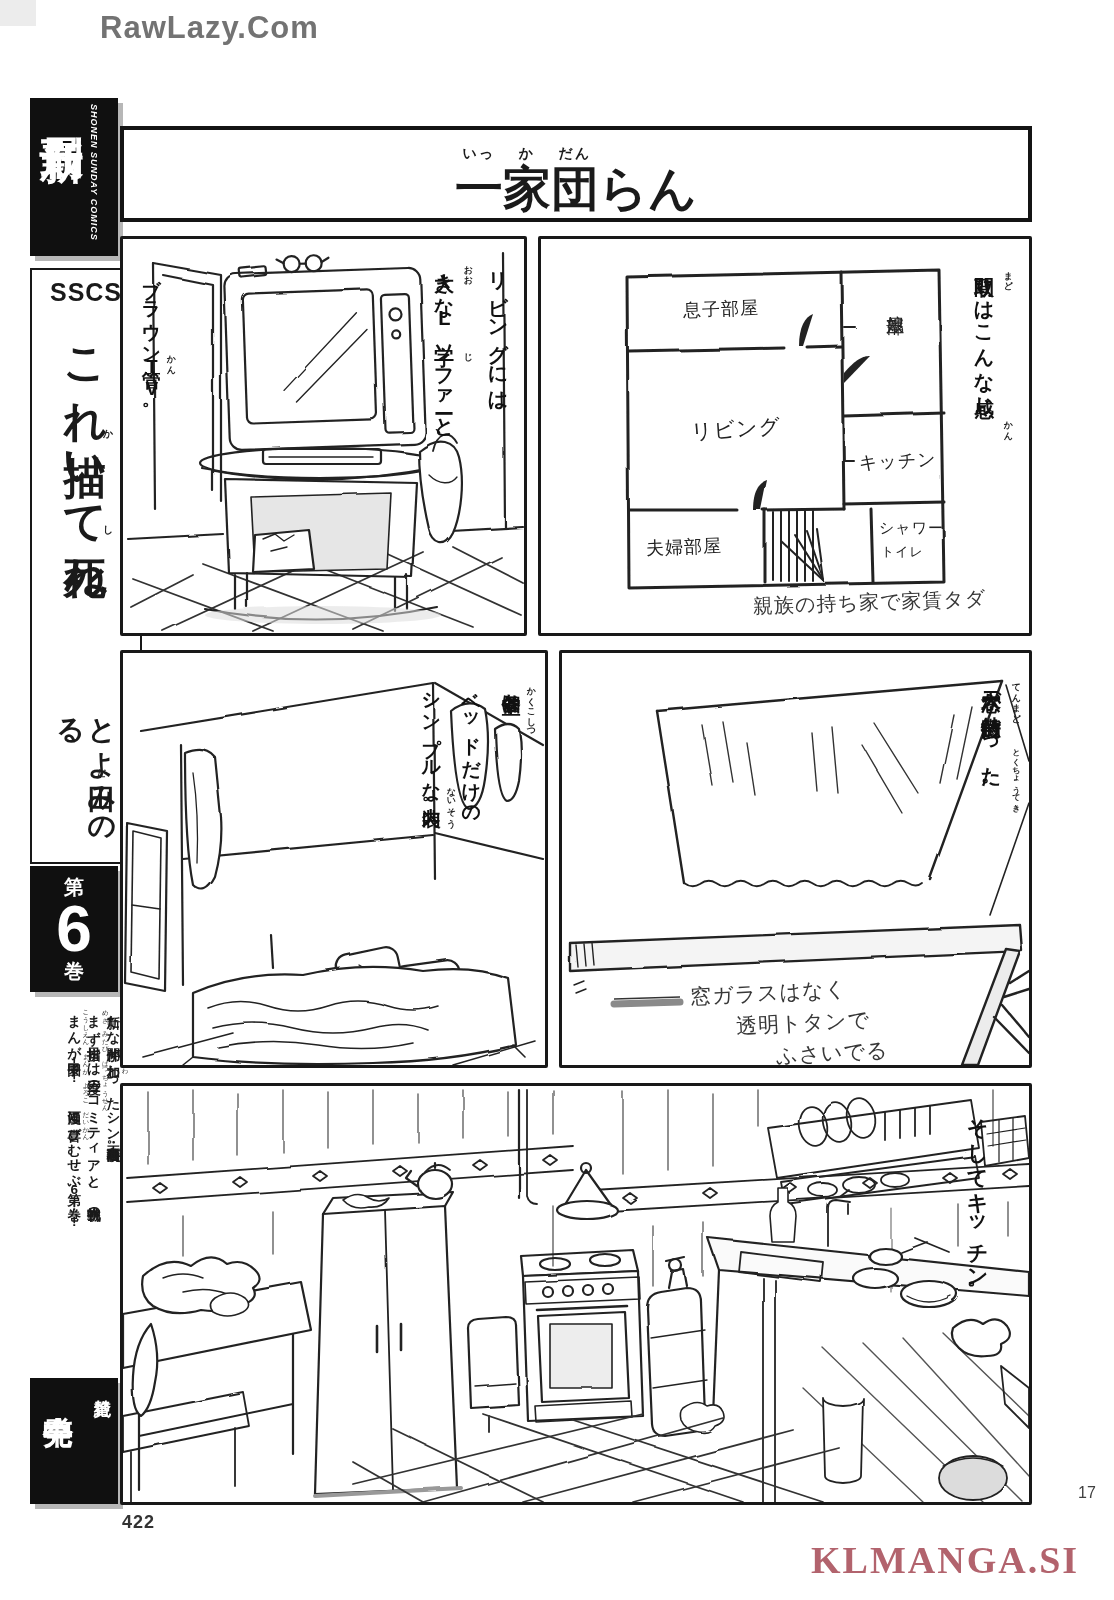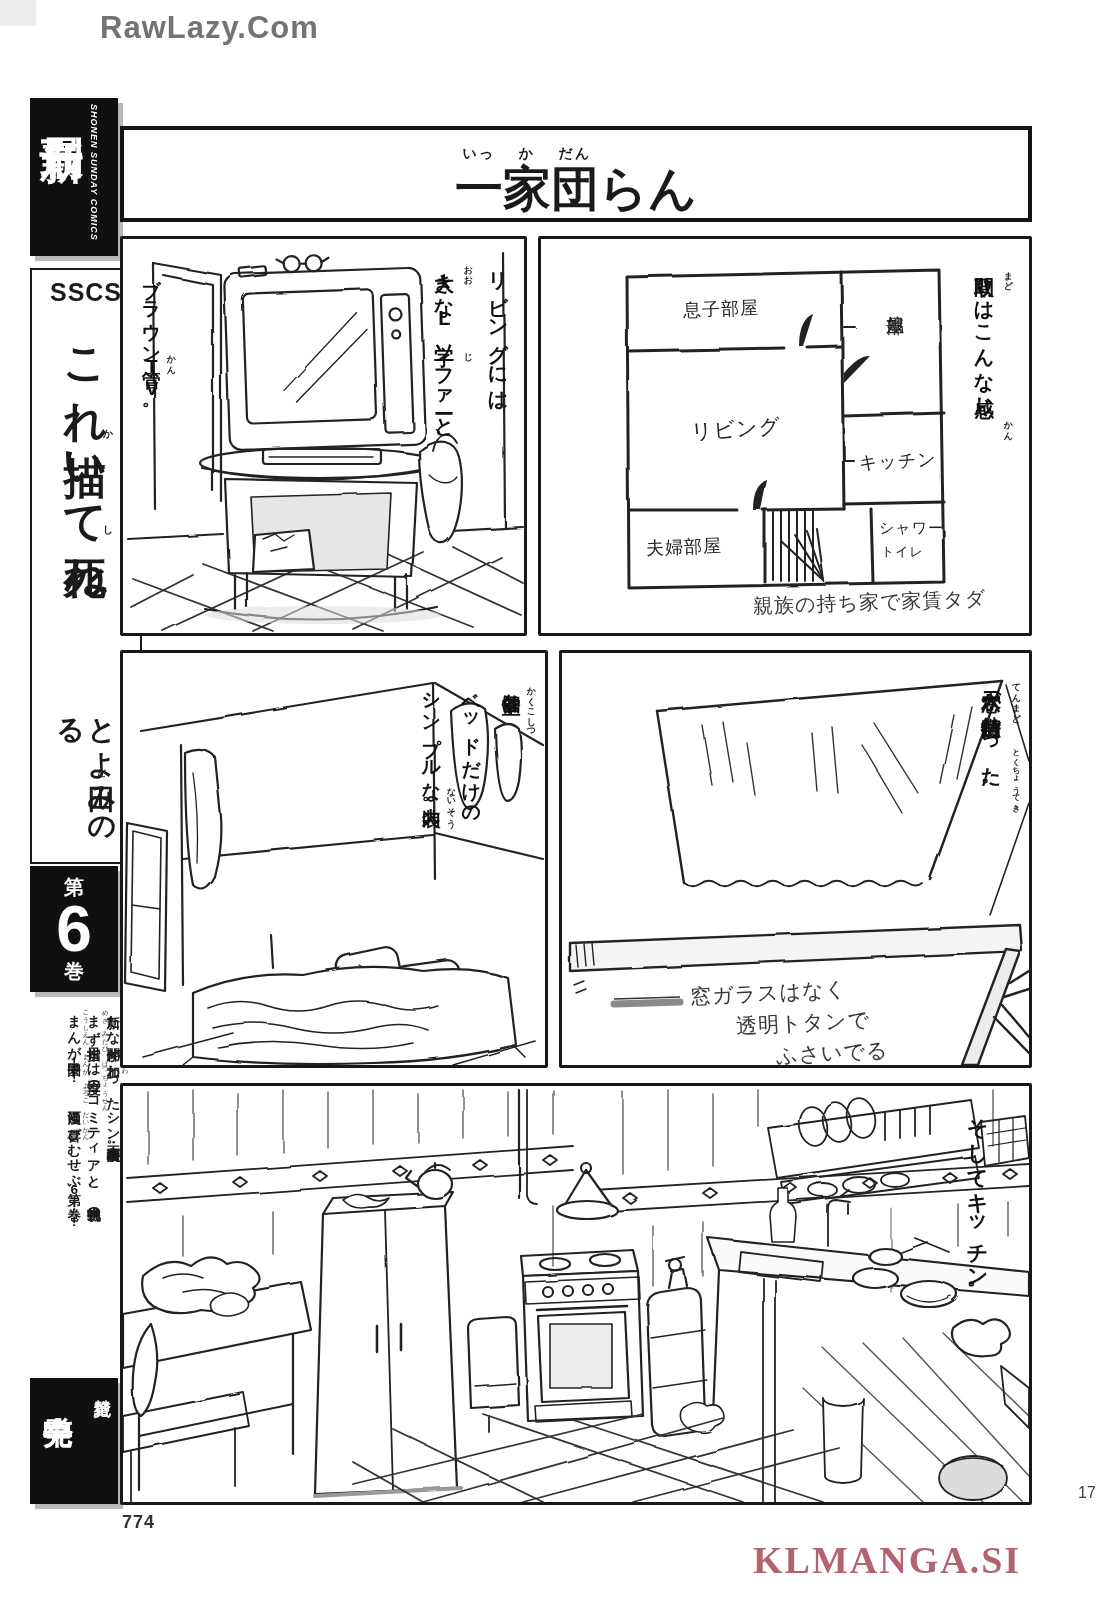--- a/index.html
+++ b/index.html
@@ -459,15 +459,15 @@
           <path d="M450,334 L700,416"></path>
           <path d="M270,343 L420,416"></path>
           <path d="M230,376 L300,416"></path>
       </g>
     </g>
   </svg>
   <div class="abs vtext cap" style="left:843px;top:18px;font-size:21px;">そしてキッチン。</div>
 </div>
 
 <div class="abs" style="left:1037px;top:1484px;font-size:16px;color:#404040;margin-left:41px;">17</div>
-<div class="abs" style="left:122px;top:1512px;font-size:18px;font-weight:700;color:#333;letter-spacing:1px;">774</div>
-
-<div class="abs" style="left:753px;top:1538px;font-size:38px;font-weight:700;color:#b2636d;font-family:'Liberation Serif','DejaVu Serif',serif;letter-spacing:2px;">KLMANGA.SI</div>
+<div class="abs" style="left:122px;top:1512px;font-size:18px;font-weight:700;color:#333;letter-spacing:1px;">422</div>
+
+<div class="abs" style="left:811px;top:1538px;font-size:38px;font-weight:700;color:#b2636d;font-family:'Liberation Serif','DejaVu Serif',serif;letter-spacing:2px;">KLMANGA.SI</div>
 
 </body></html>

